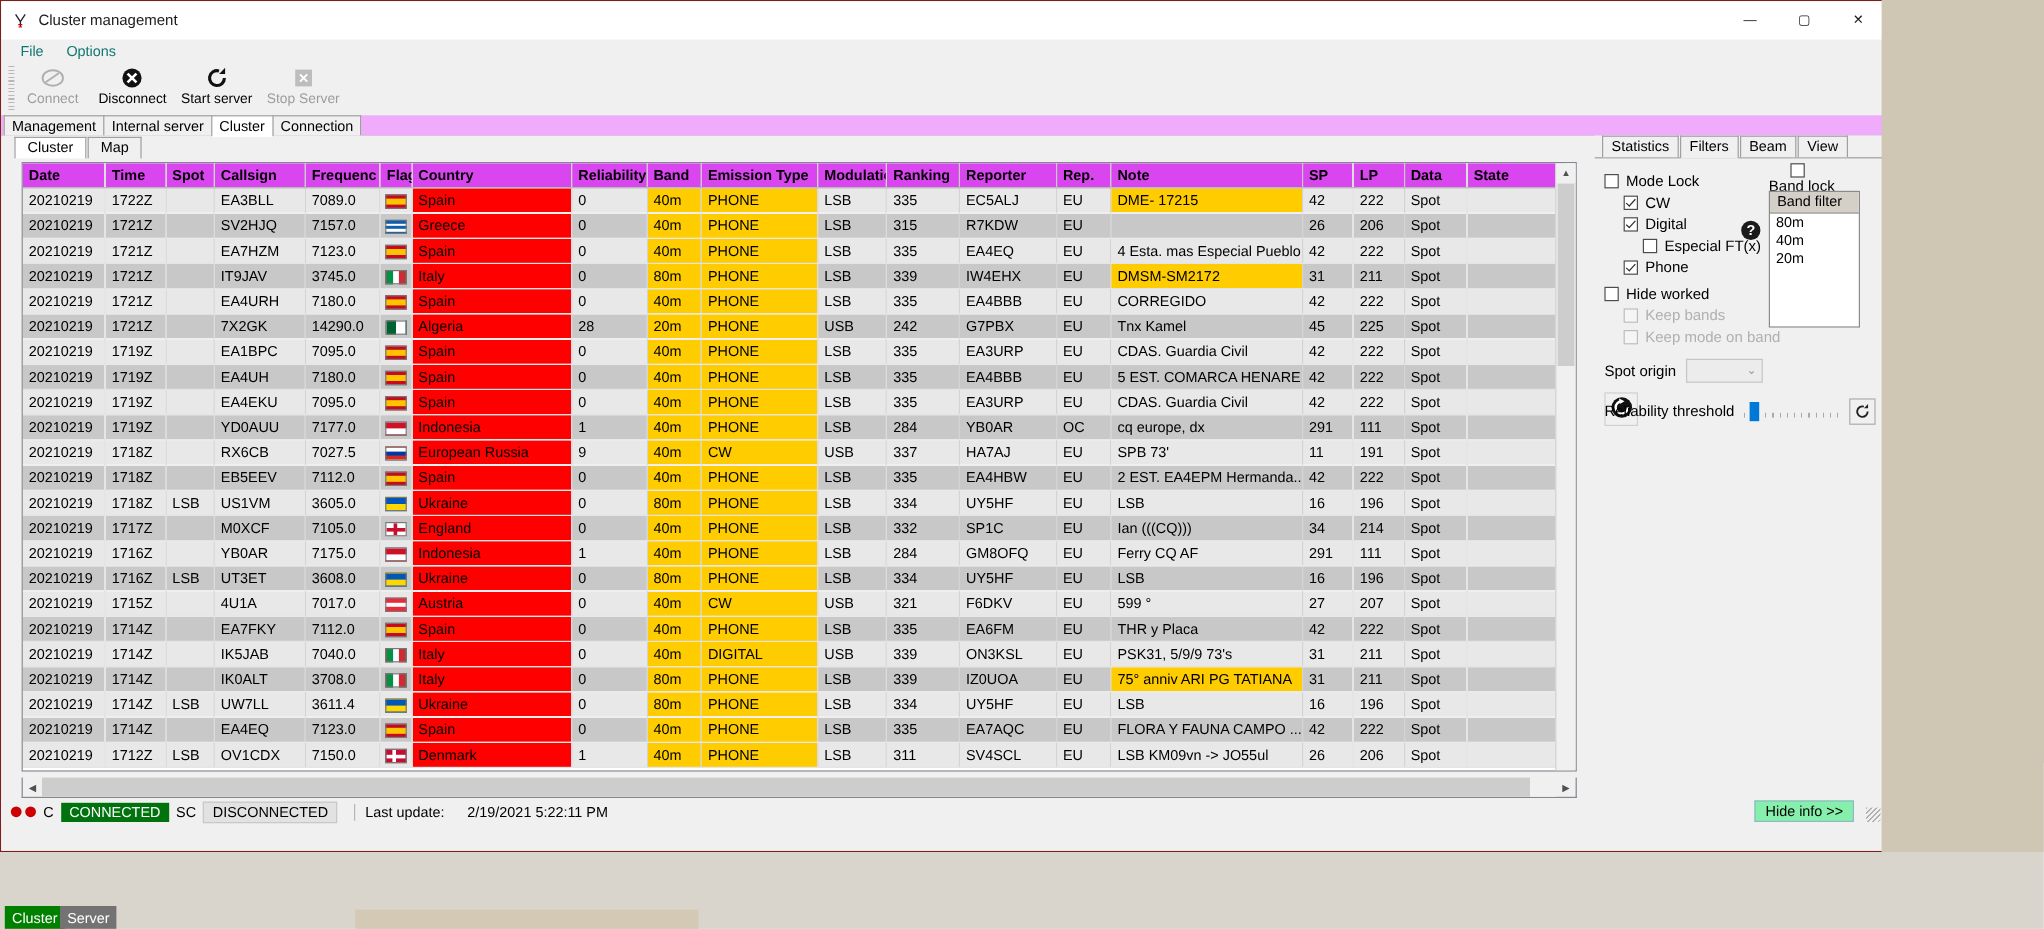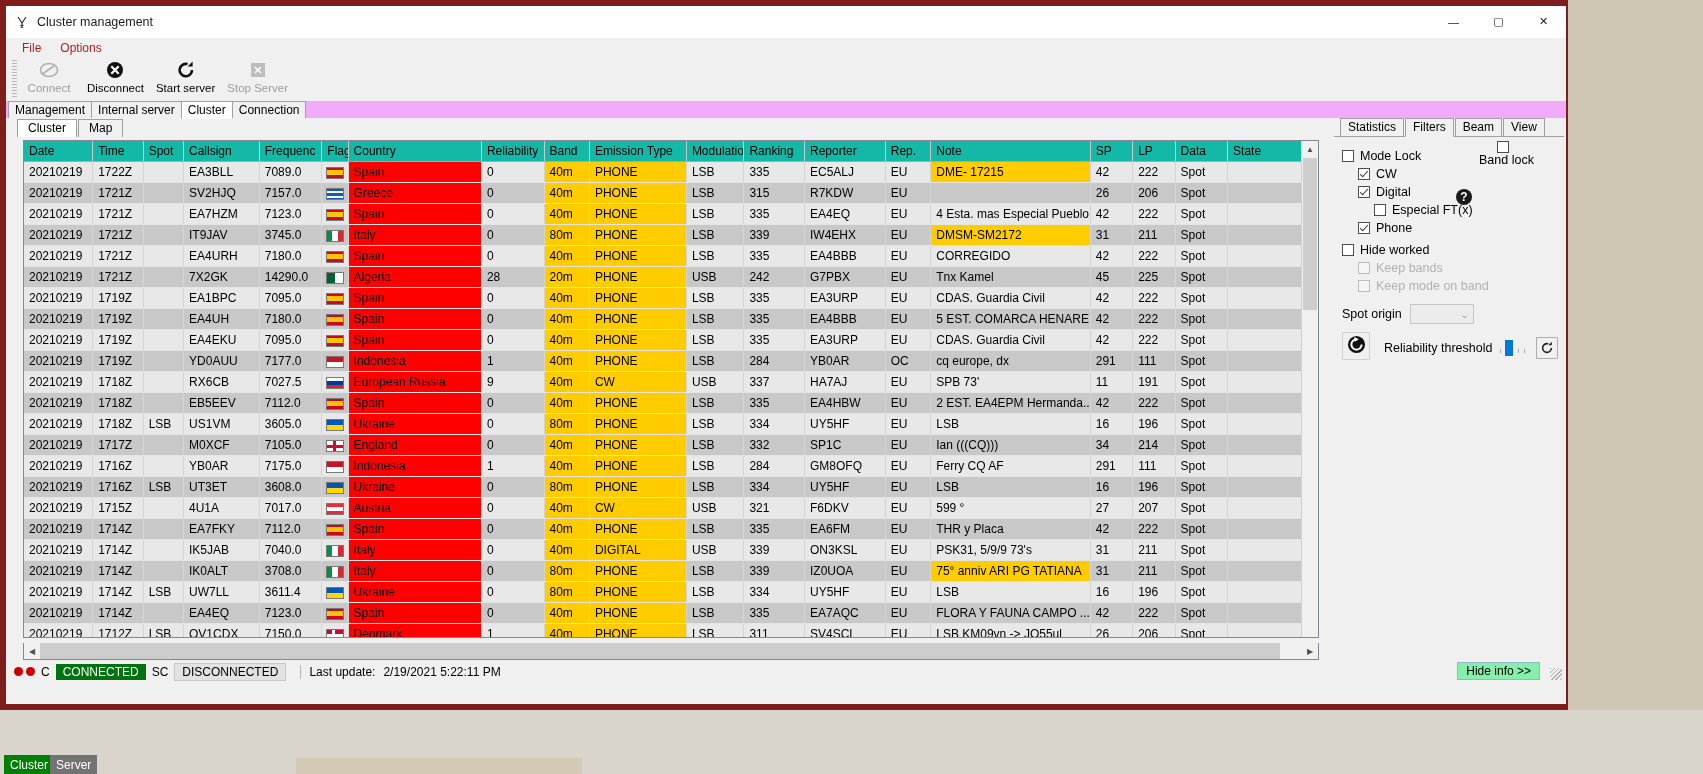--- a/index.html
+++ b/index.html
@@ -3,31 +3,31 @@
 <meta charset="utf-8">
 <style>
   html,body{margin:0;padding:0;}
   body{
     width:1703px;height:774px;overflow:hidden;
     background:#d9d5cc;
     font-family:"Liberation Sans","DejaVu Sans",sans-serif;
     font-size:12px;color:#000;
     -webkit-font-smoothing:none;
   }
-  .app{position:absolute;left:0;top:0;width:1572px;height:710px;background:#f0f0f0;border:6px solid #7f1d1d;box-sizing:border-box;}
+  .app{position:absolute;left:0;top:0;width:1572px;height:710px;background:#f0f0f0;border:1px solid #7f1d1d;box-sizing:border-box;}
   
   .titlebar{height:31px;background:#ffffff;display:flex;align-items:center;border-bottom:1px solid #ffffff;}
   .titlebar .tb-icon{width:14px;height:14px;margin:0 8px 0 9px;position:relative;flex:none;}
   .tb-icon svg{display:block}
   .titlebar .tb-title{font-size:12.5px;color:#1a1a1a;flex:1;}
   .winbtns{display:flex;height:31px;}
   .winbtn{width:45px;height:31px;display:flex;align-items:center;justify-content:center;font-size:11px;color:#1a1a1a;}
   
   .menubar{height:20px;background:#f0f0f0;display:flex;align-items:center;padding-left:8px;gap:3px;}
-  .menuitem{padding:2px 8px;font-size:12px;color:#b91c1c;}
+  .menuitem{padding:2px 8px;font-size:12px;color:#0f766e;}
   
   .toolbar{height:43px;background:#f0f0f0;display:flex;align-items:flex-start;padding-left:6px;position:relative;}
   .tgrip{width:5px;height:38px;margin-top:2px;background:
      repeating-linear-gradient(to bottom,#b8b8b8 0 1px,transparent 1px 3px);}
   .tbtn{width:auto;min-width:52px;padding:1px 6px 0 6px;display:flex;flex-direction:column;align-items:center;justify-content:flex-start;height:41px;}
   .tbtn .ico{height:22px;display:flex;align-items:center;justify-content:center;}
   .tbtn .lbl{font-size:11.5px;margin-top:1px;white-space:nowrap;}
   .tbtn.disabled .lbl{color:#9d9d9d;}
   
   .maintabs{height:17px;background:#f0abfc;display:flex;align-items:flex-end;padding-left:2px;border-bottom:1px solid #a0a0a0;}
@@ -36,22 +36,22 @@
   
   .bodyarea{position:absolute;left:0;top:112px;right:0;bottom:0;background:#f0f0f0;}
   .leftpane{position:absolute;left:3px;top:0;width:1320px;bottom:44px;}
   .subtabs{height:19px;display:flex;align-items:flex-end;padding-left:8px;}
   .stab{font-size:12px;padding:2px 10px 2px 10px;border:1px solid #a0a0a0;background:#f0f0f0;margin-right:1px;line-height:13px;border-bottom:none;}
   .stab.active{background:#ffffff;position:relative;z-index:2;}
   
   .gridwrap{position:absolute;left:14px;top:22px;right:10px;bottom:22px;border:1px solid #828790;background:#fff;overflow:hidden;}
   table.grid{border-collapse:collapse;table-layout:fixed;width:1285px;font-size:12px;}
   table.grid th{
-    background:#14b8a6;border-right:1px solid #c8c8c8;border-bottom:1px solid #a9a9a9;
-    font-weight:normal;text-align:left;padding:2px 0 2px 5px;height:16px;color:#000;overflow:hidden;white-space:nowrap;
+    background:#d946ef;border-right:1px solid #c8c8c8;border-bottom:1px solid #a9a9a9;
+    font-weight:bold;text-align:left;padding:2px 0 2px 5px;height:16px;color:#000;overflow:hidden;white-space:nowrap;
   }
   table.grid td{
     border-right:1px solid #d4d4d4;border-bottom:1px solid #e4e4e4;
     padding:1px 0 1px 5px;height:18px;overflow:hidden;white-space:nowrap;color:#000;
   }
   tr.odd td{background:#e8e8e8;}
   tr.even td{background:#c8c8c8;}
   td.yellow{background:#ffcc00 !important;}
   td.red{background:#fe0000 !important;color:#ffffff;}
   td.redtxt{color:#d03030;}
@@ -78,21 +78,21 @@
   .ind2{margin-left:32px;}
   .dimtxt{color:#b0b0b0;}
   .spotrow{display:flex;align-items:center;margin-top:10px;}
   .combo{width:58px;height:18px;border:1px solid #c6c6c6;background:#ececec;margin-left:8px;display:flex;align-items:center;justify-content:flex-end;padding-right:4px;color:#9b9b9b;font-size:10px;}
   .refreshbtn{width:26px;height:26px;border:1px solid #d0d0d0;background:#f0f0f0;margin-top:8px;display:flex;align-items:center;justify-content:center;}
   .bandbox{position:absolute;left:145px;top:27px;width:74px;height:112px;border:1px solid #8a8a8a;background:#fff;}
   .bandbox .hd{height:17px;background:#d4d0c8;border-bottom:1px solid #9a9a9a;font-size:12px;padding-left:6px;line-height:17px;}
   .bandbox .it{font-size:12px;padding-left:5px;line-height:15px;}
   .qicon{position:absolute;left:122px;top:52px;width:16px;height:16px;border-radius:50%;background:#1a1a1a;color:#fff;font-size:12px;font-weight:bold;display:flex;align-items:center;justify-content:center;}
   .bandlock{position:absolute;left:145px;top:4px;flex-direction:column;}
-  .threshrow{position:absolute;left:8px;right:6px;top:200px;display:flex;align-items:center;font-size:12.5px;padding-left:42px;}
+  .threshrow{position:absolute;left:8px;right:6px;top:200px;display:flex;align-items:center;font-size:12.5px;}
   .slider{flex:1;height:16px;margin:0 6px 0 8px;position:relative;}
   .slider .tick{position:absolute;left:0;right:0;top:9px;height:4px;
      background:repeating-linear-gradient(to right,#a9a9a9 0 1px,transparent 1px 6px);}
   .slider .knob{position:absolute;left:4px;top:0;width:8px;height:16px;background:#0078d7;}
   .refresh2{width:20px;height:20px;border:1px solid #adadad;background:#f0f0f0;display:flex;align-items:center;justify-content:center;font-size:13px;}
   
   .statusbar{position:absolute;left:0;right:0;bottom:22px;height:21px;background:#f0f0f0;display:flex;align-items:center;padding-left:8px;font-size:12px;}
   .dot{width:9px;height:9px;border-radius:50%;background:#cc0000;margin-right:3px;}
   .badge-conn{background:#00720e;color:#fff;padding:1px 7px;margin:0 6px;font-size:12px;}
   .badge-disc{background:#e2e2e2;border:1px solid #c8c8c8;padding:1px 7px;margin:0 6px;font-size:12px;}
@@ -793,20 +793,26 @@
               <path d="M7.6 2.2 L12.4 4.6 L8.2 7.0 Z" fill="#fff"></path>
             </svg>
           </span>
         </div>
 
         <div class="cbrow bandlock">
           <span class="cb"></span>
           <span>Band lock</span>
         </div>
         <div class="qicon">?</div>
+        <div class="bandbox">
+          <div class="hd">Band filter</div>
+          <div class="it">80m</div>
+          <div class="it">40m</div>
+          <div class="it">20m</div>
+        </div>
 
         <div class="threshrow">
           <span>Reliability threshold</span>
           <span class="slider">
             <span class="tick"></span>
             <span class="knob" style="left: 5px;"></span>
           </span>
           <span class="refresh2">
             <svg width="14" height="14" viewBox="0 0 16 16">
               <path d="M13 8 A5 5 0 1 1 9.4 3.2" stroke="#222" stroke-width="1.8" fill="none"></path>
@@ -819,21 +825,21 @@
 
     <div class="statusbar">
       <span class="dot"></span>
       <span class="dot"></span>
       <span style="margin-left:3px">C</span>
       <span class="badge-conn">CONNECTED</span>
       <span>SC</span>
       <span class="badge-disc">DISCONNECTED</span>
       <span class="vline"></span>
       <span>Last update:</span>
-      <span style="margin-left:8px">2/19/2021 5:22:11 PM</span>
+      <span style="margin-left:19px">2/19/2021 5:22:11 PM</span>
     </div>
     <div class="hideinfo">Hide info &gt;&gt;</div>
     <div class="sizegrip"></div>
   </div>
 </div>
 
 <div class="desk-right"></div>
 <div class="desk-strip"></div>
 
 <div class="taskbar">

